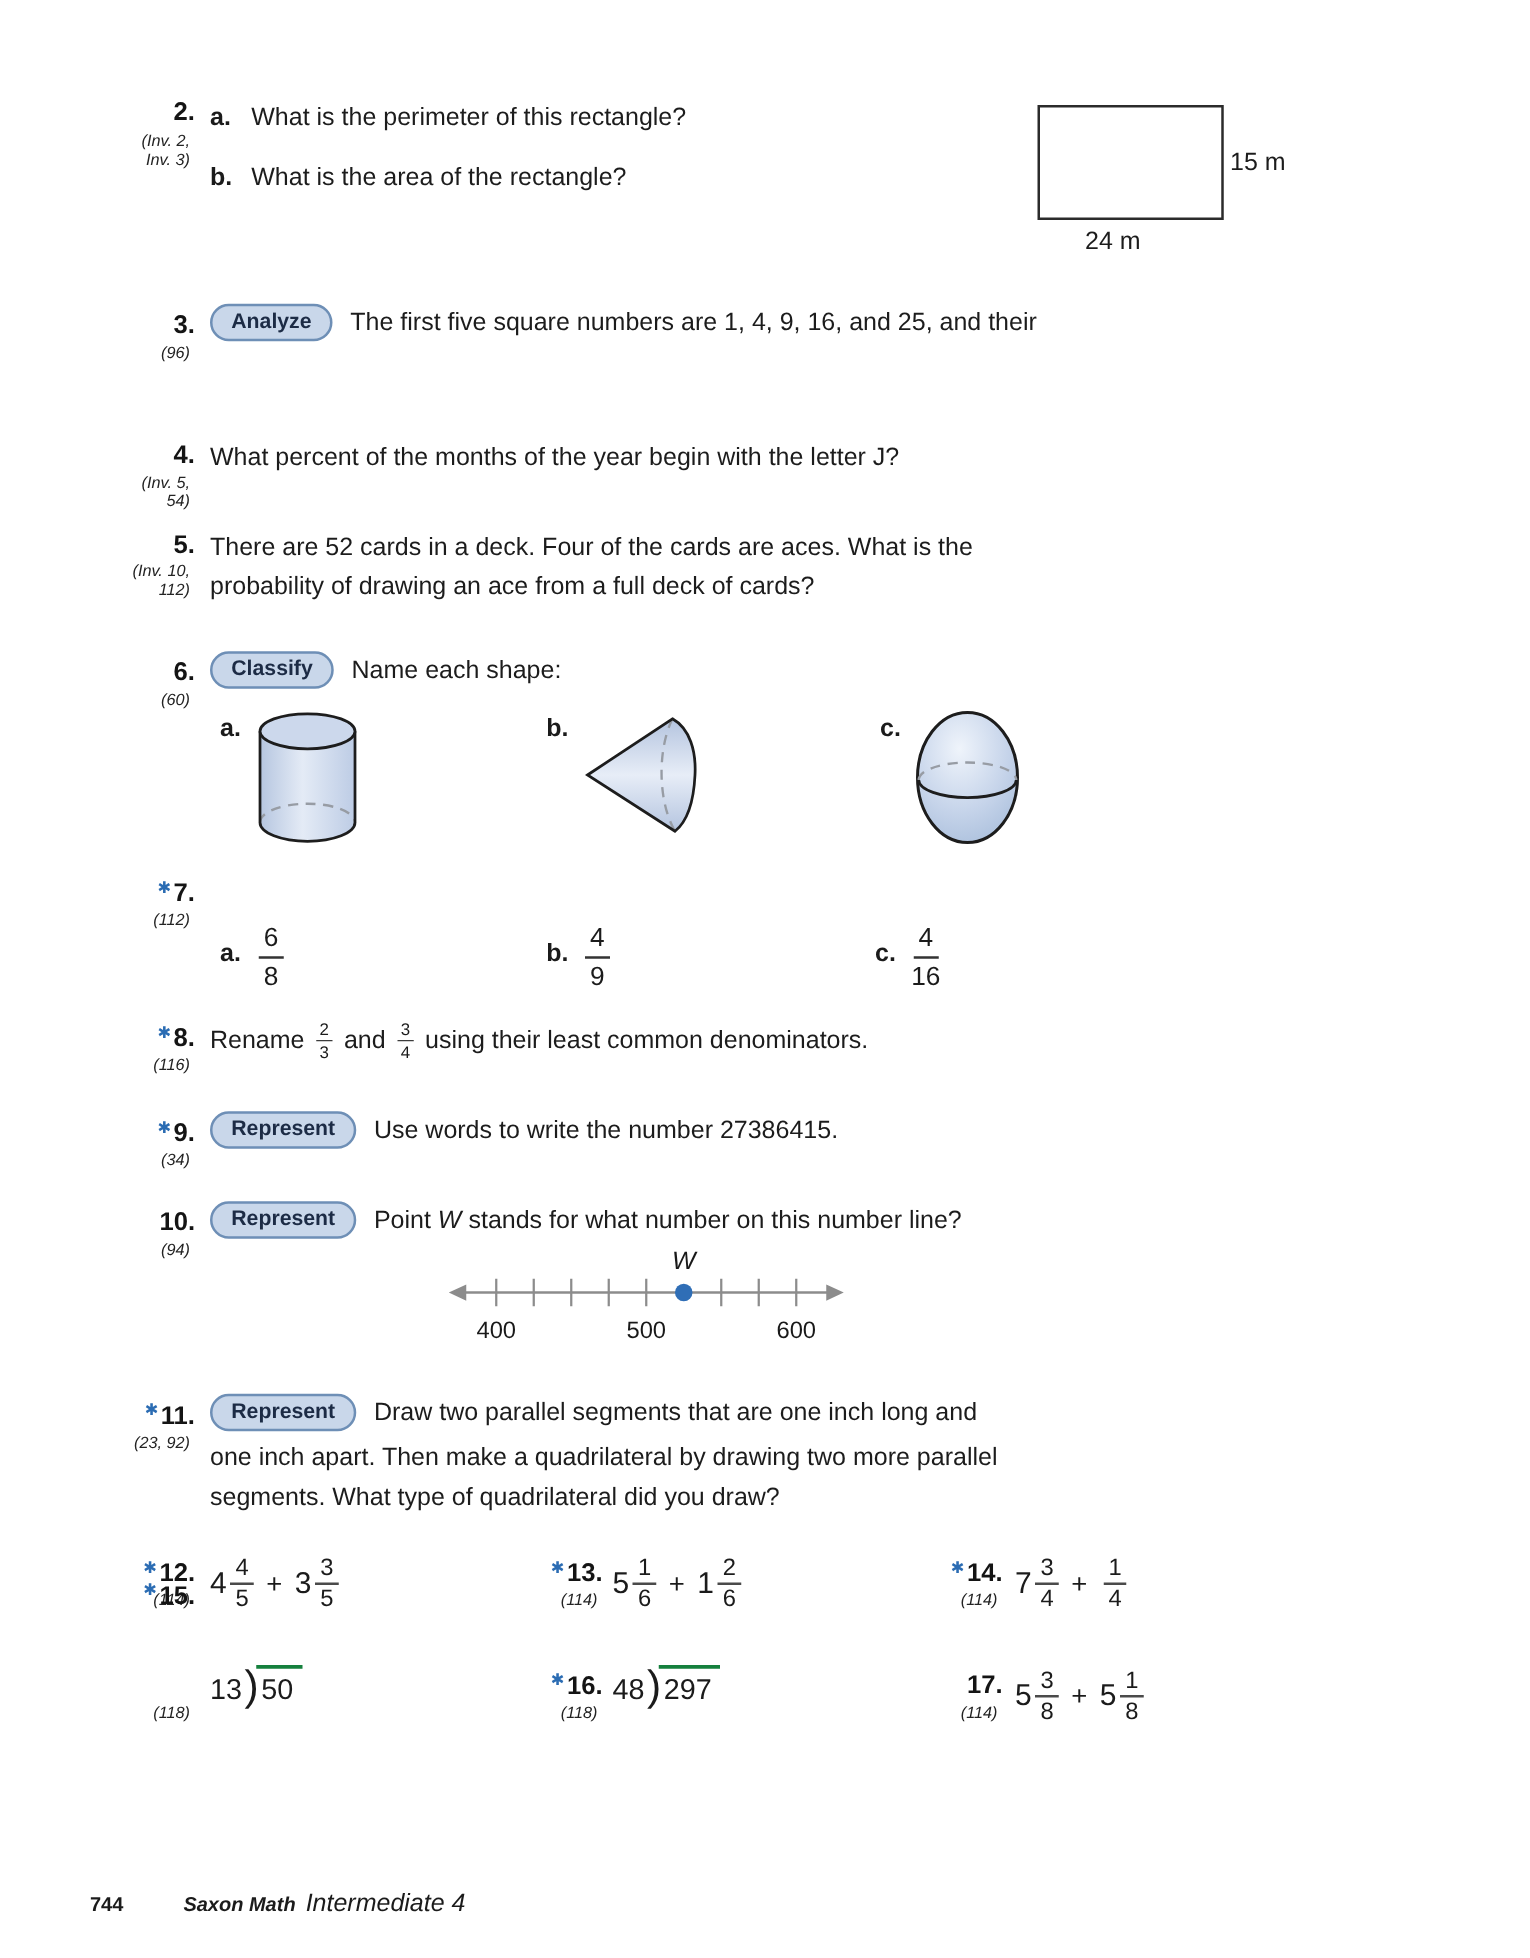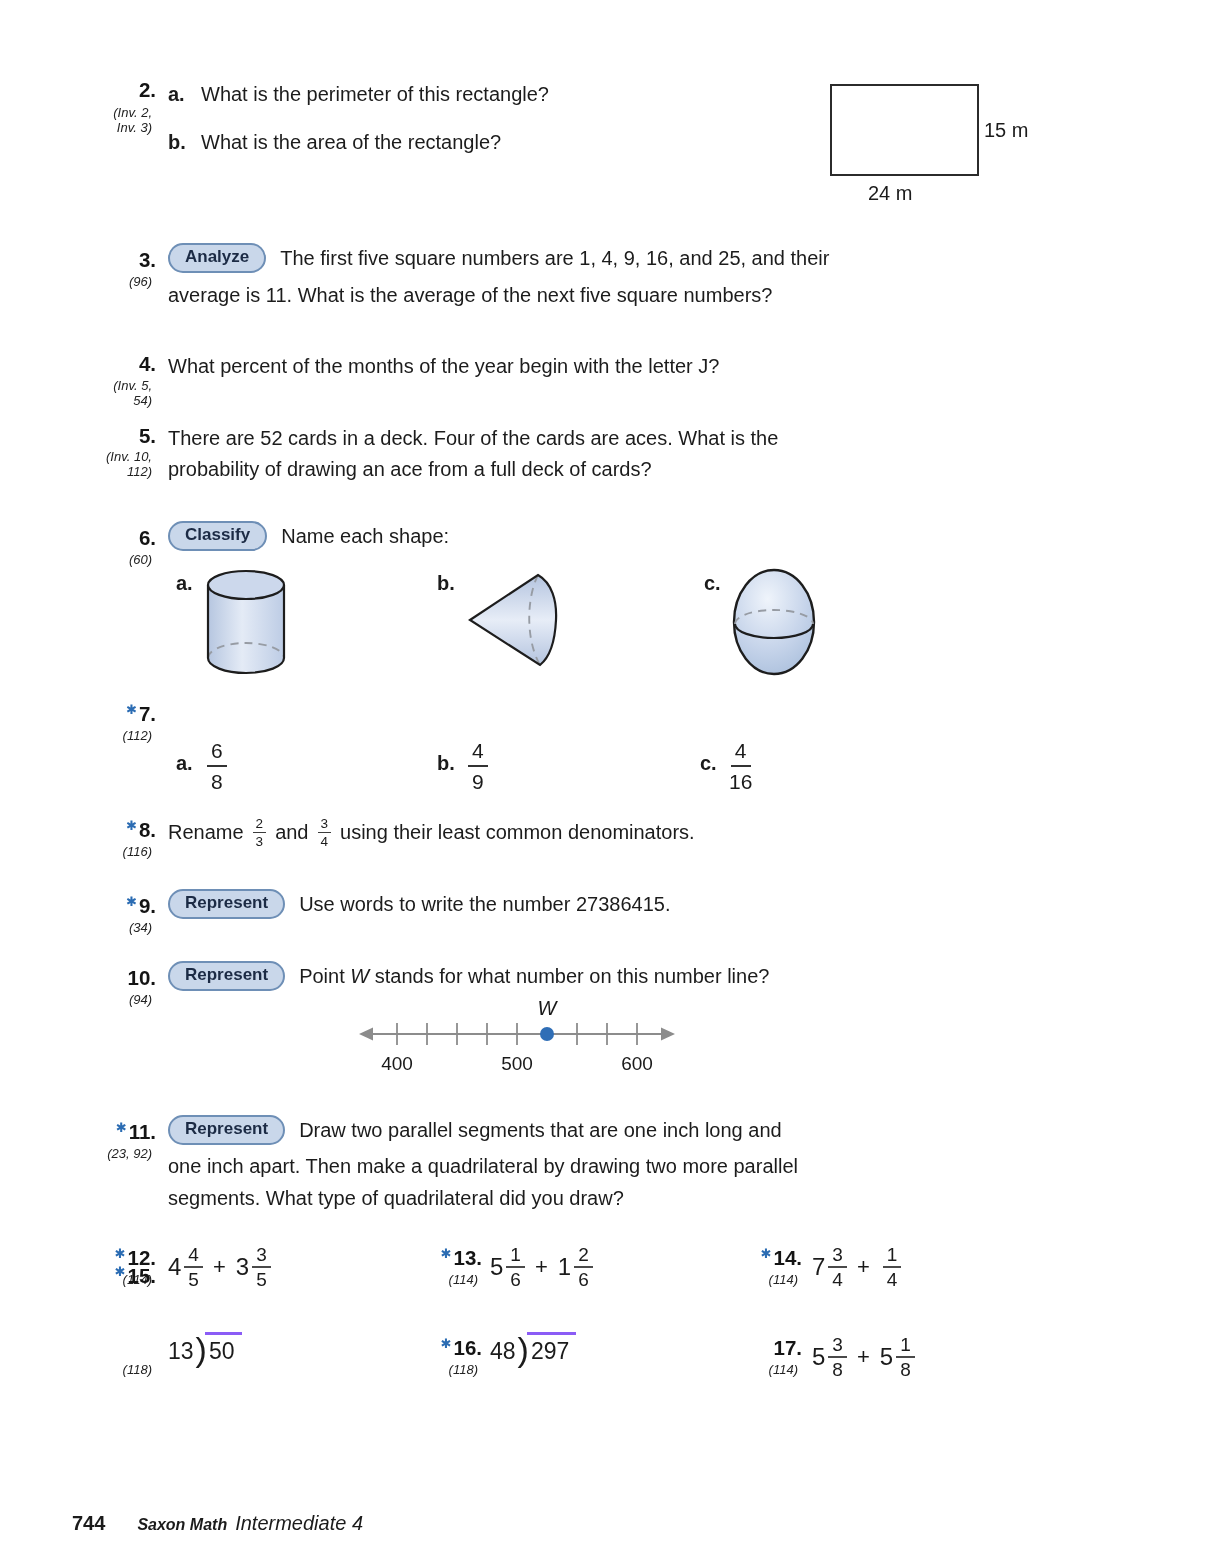--- a/index.html
+++ b/index.html
@@ -36,29 +36,29 @@
   .mn{display:inline-flex;align-items:center;}
   .whole{font-size:24px;}
   .frac{display:inline-flex;flex-direction:column;align-items:center;margin-left:3px;}
   .frac .fn{font-size:19px;line-height:21px;border-bottom:2px solid #4a4a4a;padding:0 4px 1px;}
   .frac .fd{font-size:19px;line-height:21px;padding-top:1px;}
   .op{font-size:22px;margin:0 10px;color:#1a1a1a;}
   
   .ldg{position:absolute;display:inline-flex;align-items:flex-start;}
   .ld-div{font-size:23px;line-height:26px;margin-top:6px;}
   .ld-par{font-size:34px;line-height:34px;font-weight:300;margin:0 -2px 0 2px;}
-  .ld-dnd{font-size:23px;line-height:26px;border-top:3px solid #8b5cf6;padding:3px 7px 0 4px;}
+  .ld-dnd{font-size:23px;line-height:26px;border-top:3px solid #15803d;padding:3px 7px 0 4px;}
   
   .nl{stroke:#8c8c8c;stroke-width:2;}
   .ntk{stroke:#8c8c8c;stroke-width:1.8;}
   .nlf{fill:#8c8c8c;}
   .nlt{font-size:19px;text-anchor:middle;fill:#191919;font-family:"Liberation Sans",sans-serif;}
   .nlw{font-size:20px;font-style:italic;text-anchor:middle;fill:#191919;font-family:"Liberation Sans",sans-serif;}
   
-  .pgnum{font-weight:bold;font-size:20px;margin-right:32px;}
+  .pgnum{font-weight:bold;font-size:16px;margin-right:48px;}
   .bookbold{font-weight:bold;font-style:italic;font-size:16px;margin-right:8px;}
   .bookit{font-style:italic;font-size:20px;}
   .shape-stroke{fill:none;stroke:#1d1d1d;stroke-width:2.2;}
   .shape-dash{fill:none;stroke:#979ca4;stroke-width:1.9;stroke-dasharray:8 6;}
 </style>
 </head>
 <body>
 
 <div class="page">
 
@@ -80,21 +80,20 @@
   <div class="abs t" style="left:868px;top:179px">24 m</div>
 
   <div class="numblk" style="top:248px"><span class="pnum">3.</span></div>
   <div class="refblk" style="top:274px">
       <div>(96)</div>
     </div>
   <div class="badgerow" style="left:168px;top:243px">
     <span class="badge">Analyze</span>
     <span class="t">The first five square numbers are 1, 4, 9, 16, and 25, and their</span>
   </div>
-  <div class="abs t" style="left:168px;top:281px">average is 11. What is the average of the next five square numbers?</div>
 
   <div class="numblk" style="top:352px"><span class="pnum">4.</span></div>
   <div class="refblk" style="top:378px">
     <div>(Inv. 5,</div>
     <div>54)</div>
   </div>
   <div class="abs t" style="left:168px;top:352px">What percent of the months of the year begin with the letter J?</div>
 
   <div class="numblk" style="top:424px"><span class="pnum">5.</span></div>
   <div class="refblk" style="top:449px">

